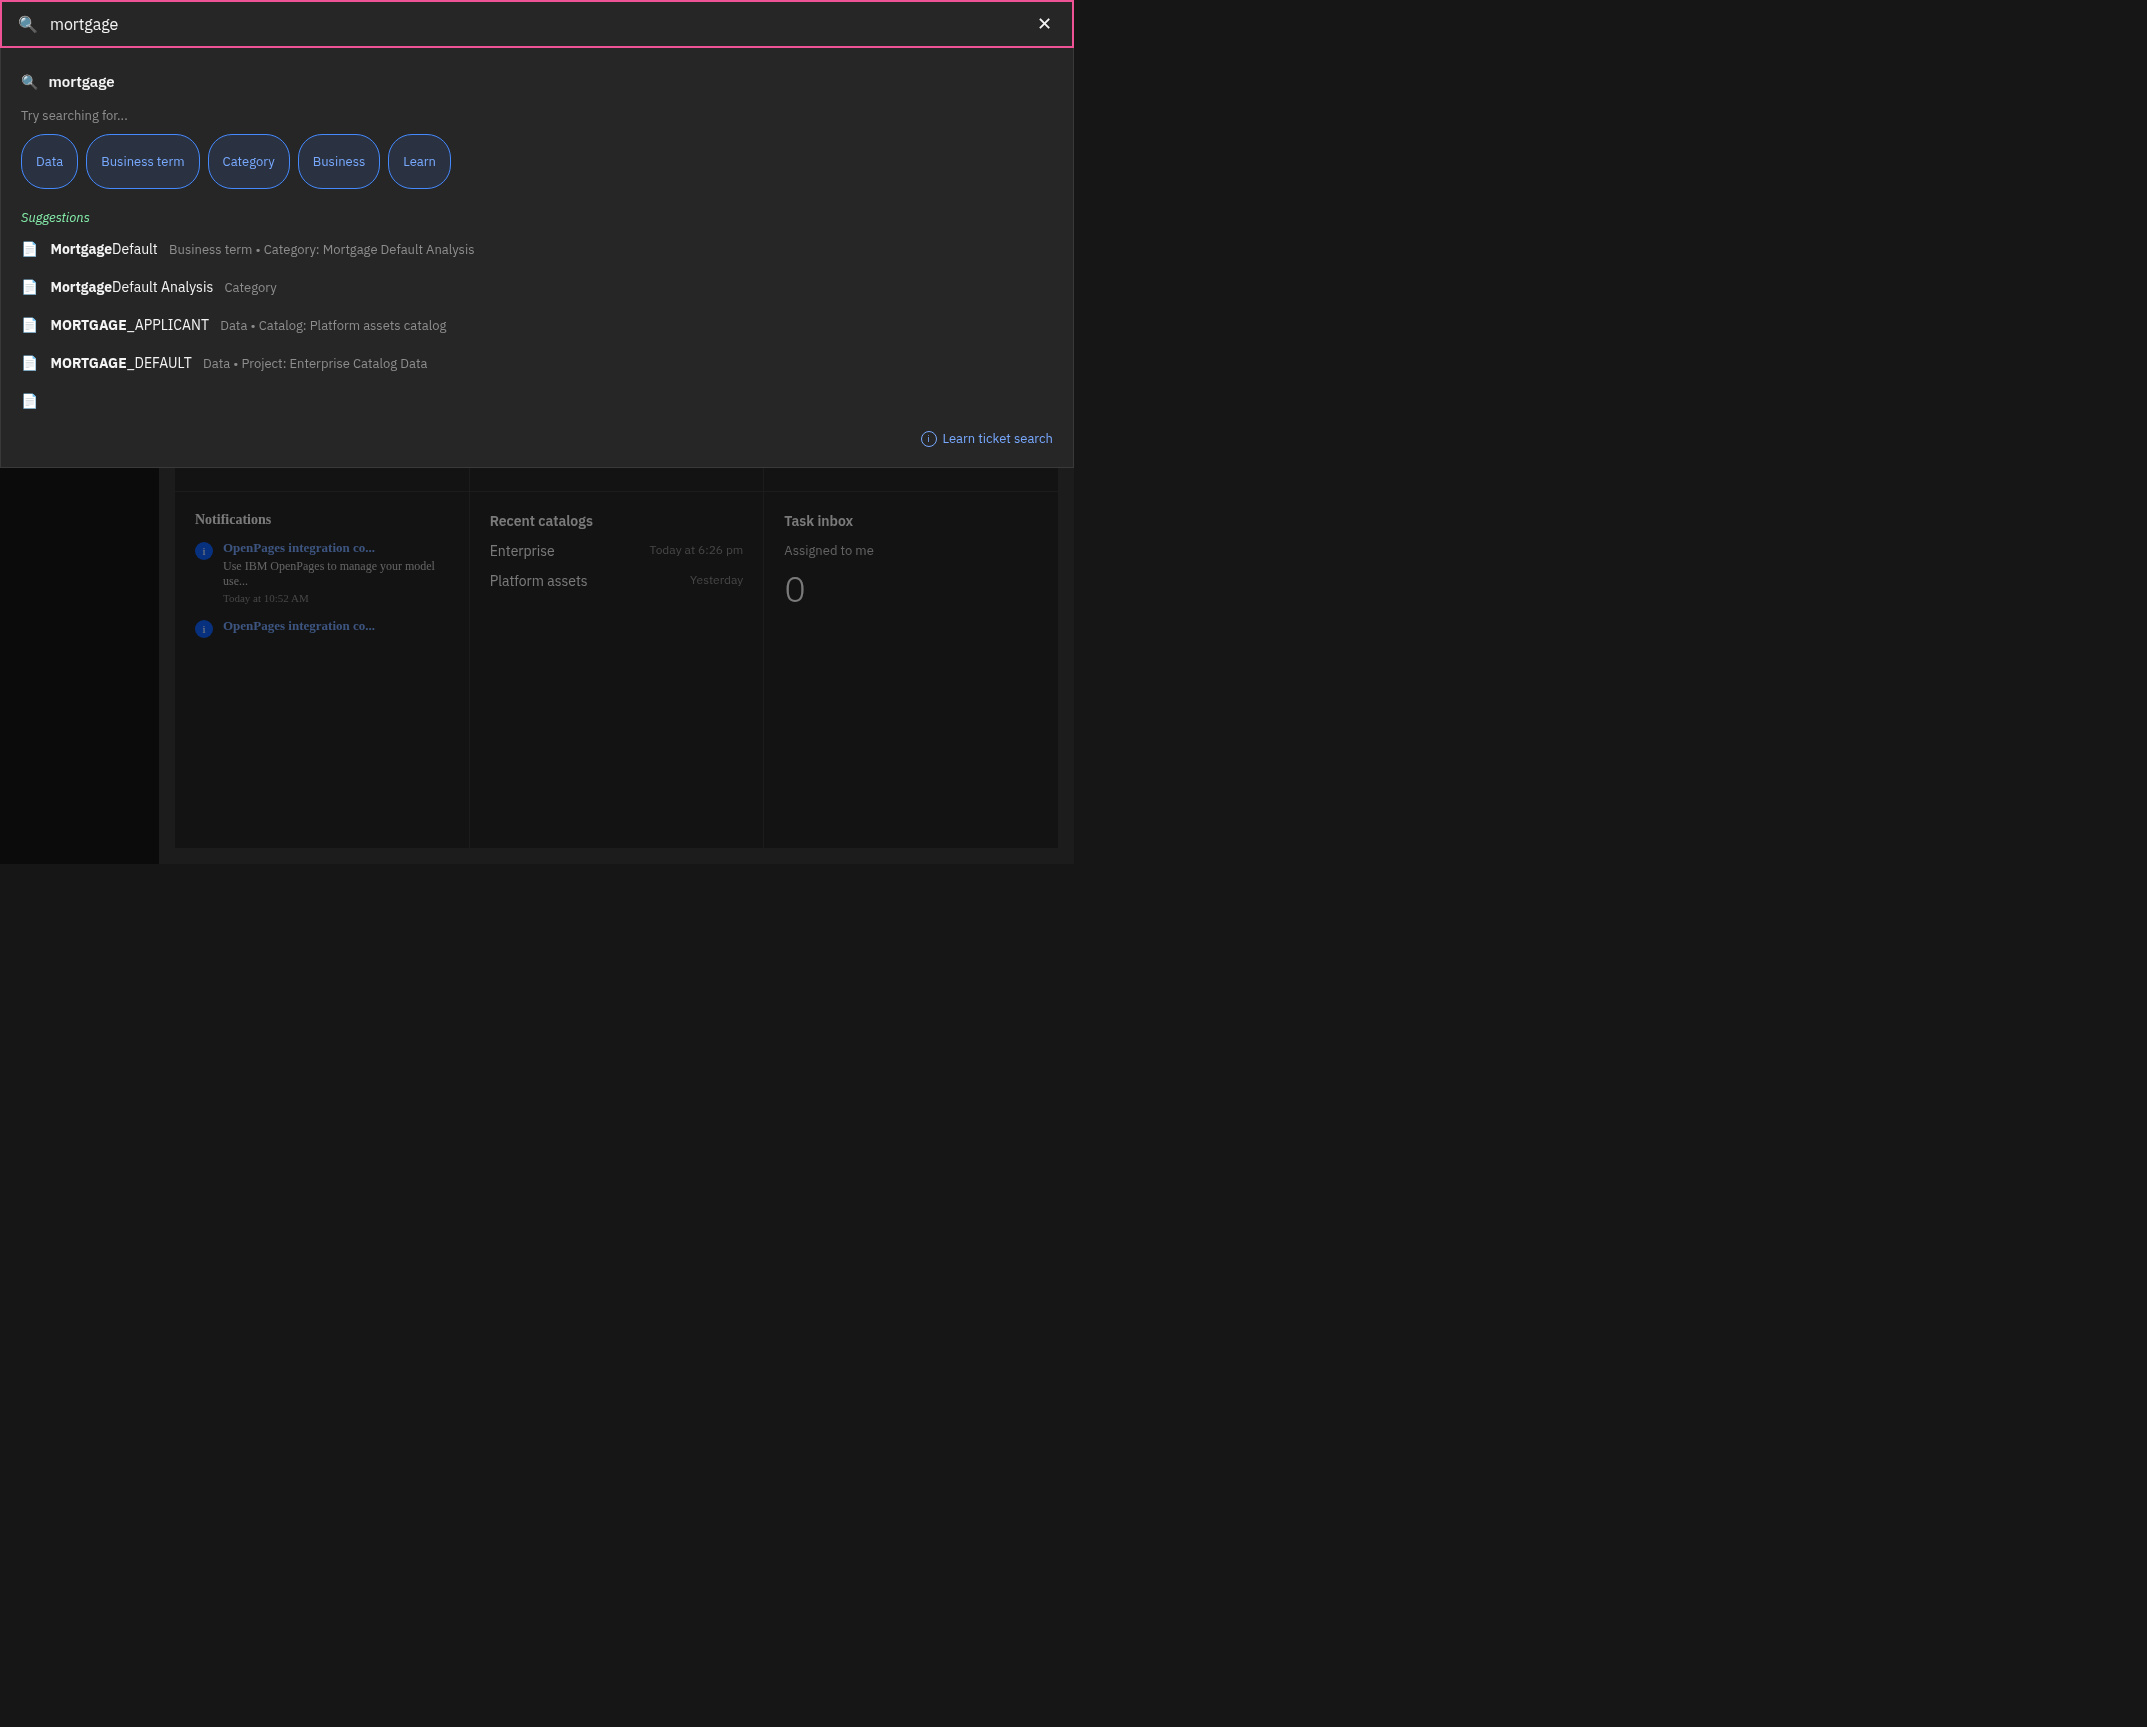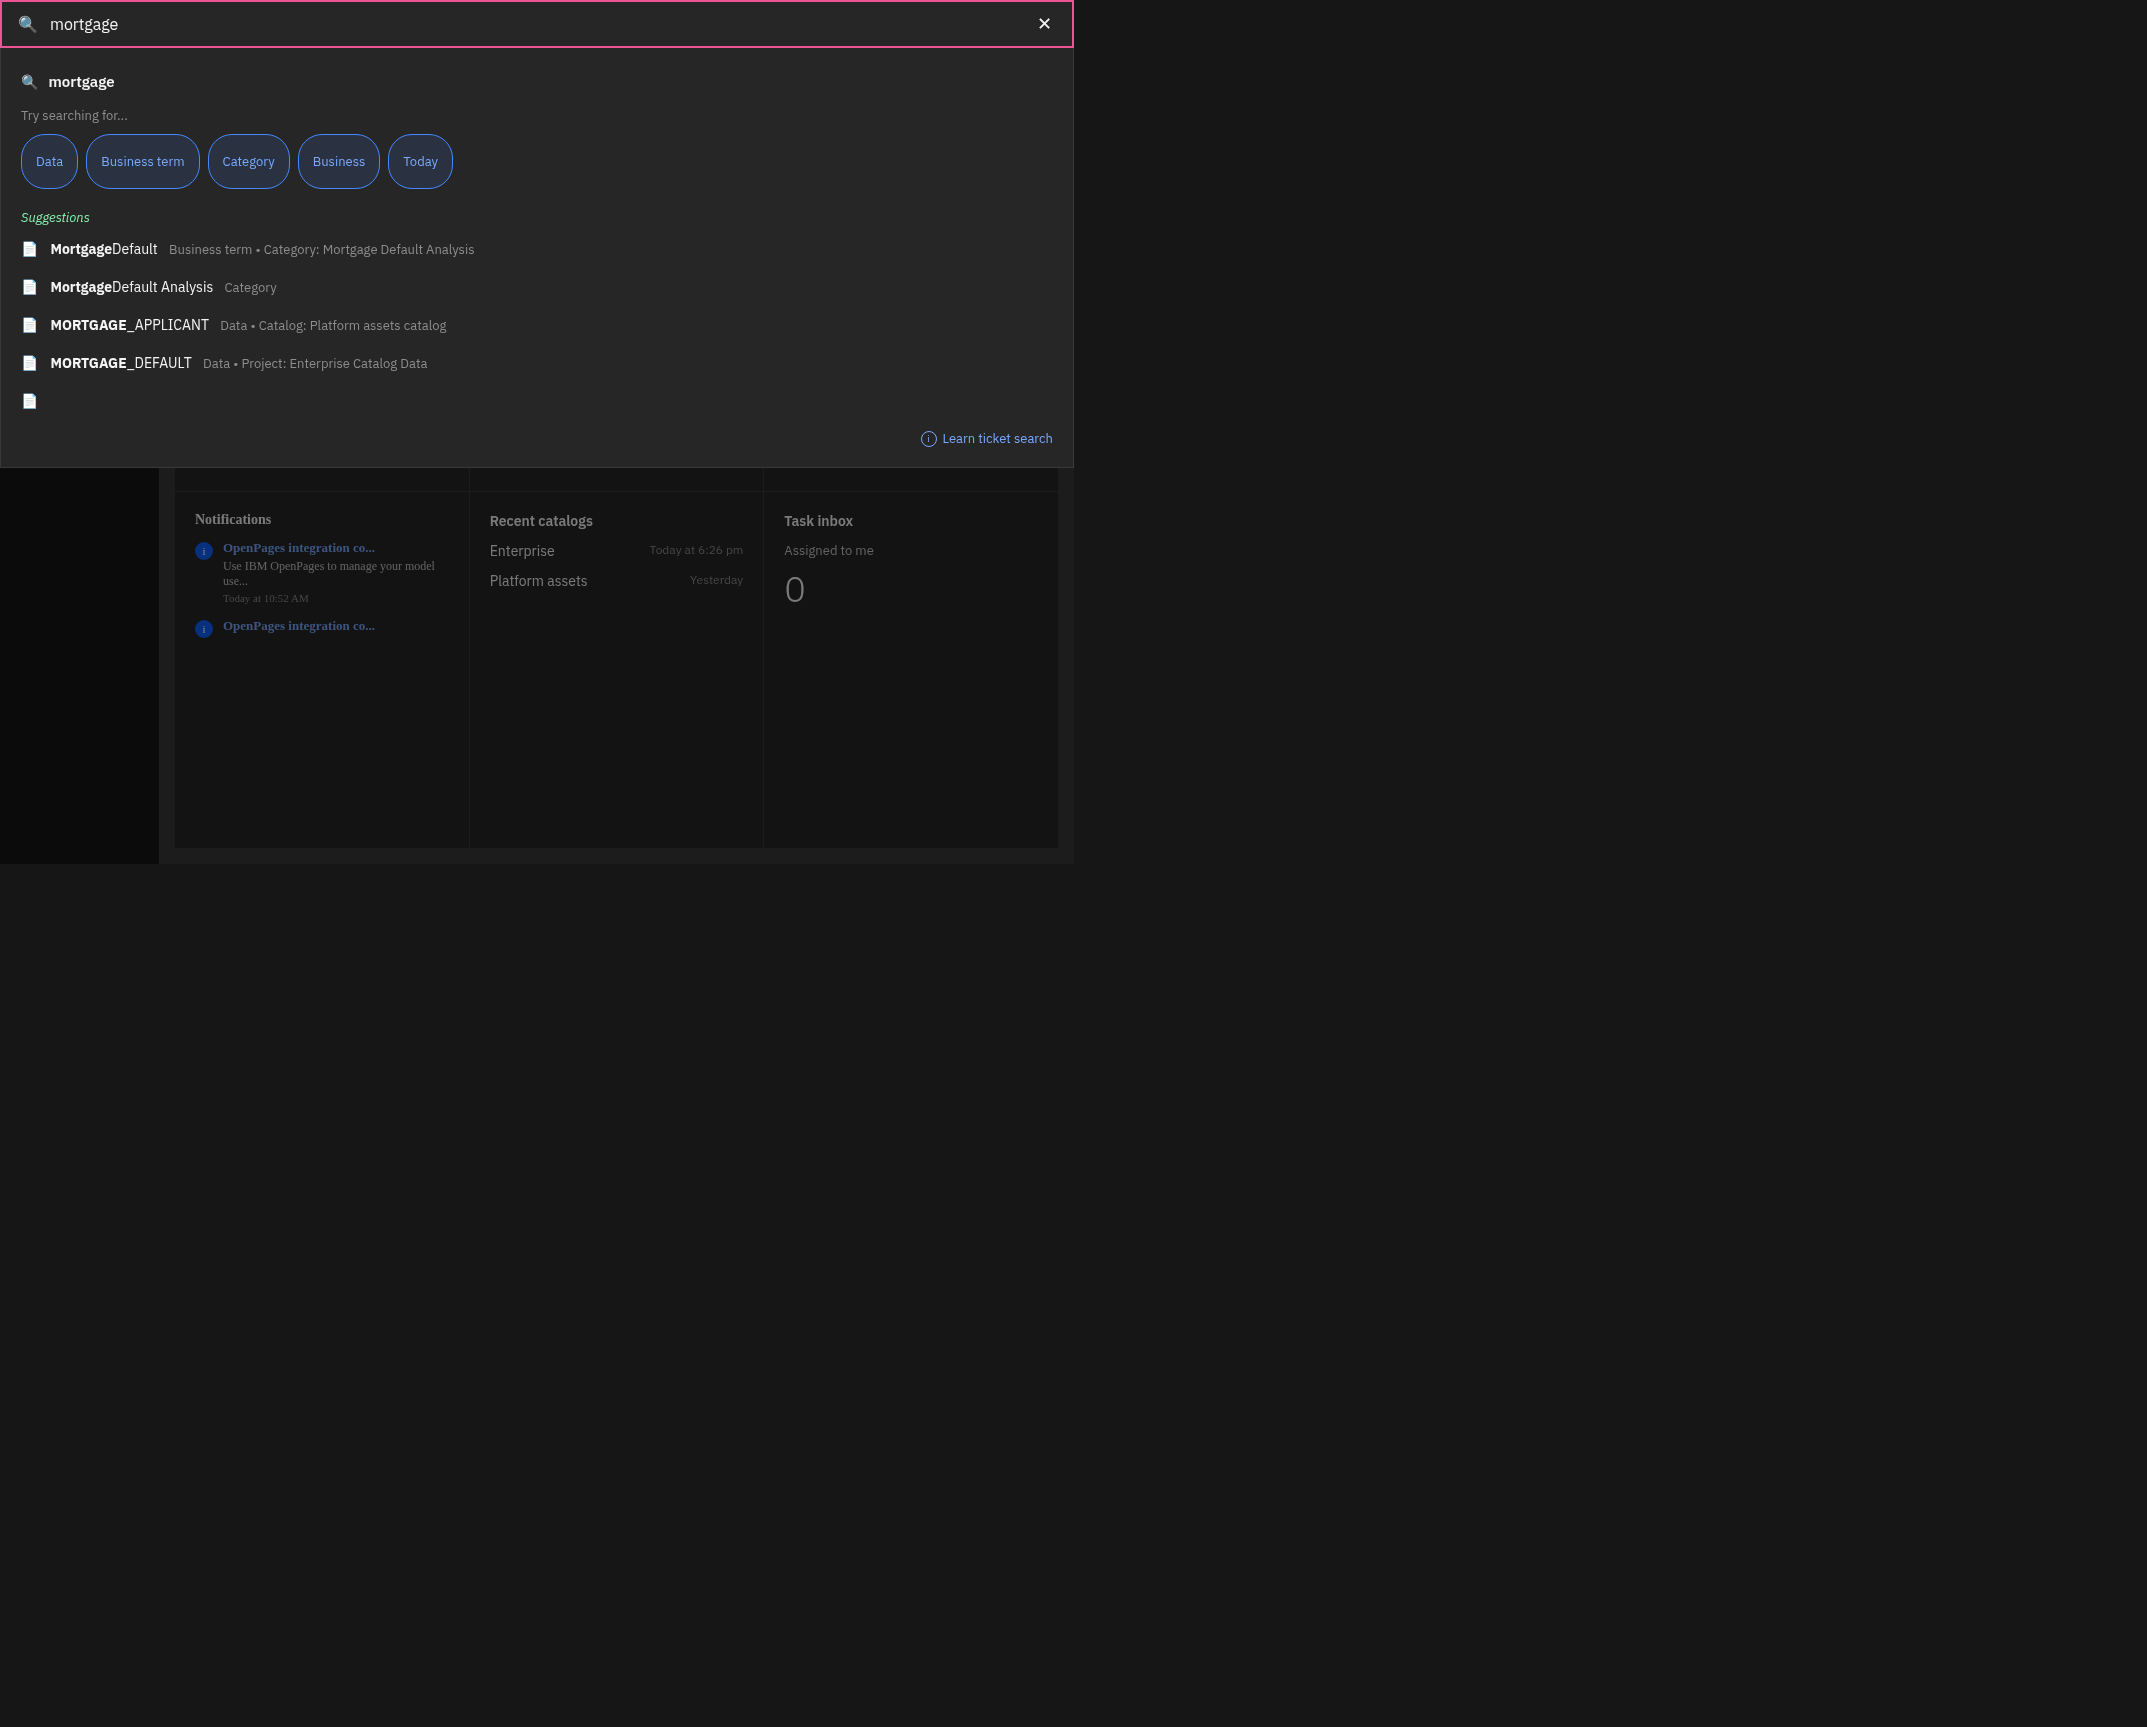--- a/index.html
+++ b/index.html
@@ -465,21 +465,21 @@
       <span class="search-query-text">mortgage</span>
     </div>
 
     <div class="try-searching">Try searching for...</div>
 
     <div class="search-tags">
       <span class="search-tag">Data</span>
       <span class="search-tag">Business term</span>
       <span class="search-tag">Category</span>
       <span class="search-tag">Business</span>
-      <span class="search-tag">Today</span>
+      <span class="search-tag">Learn</span>
     </div>
 
     <div class="suggestions-label">Suggestions</div>
 
     <div class="suggestion-item">
       <span class="suggestion-doc-icon">📄</span>
       <span class="suggestion-text">
         <span class="bold-part">Mortgage</span><span class="normal-part">Default</span>
         <span class="suggestion-meta">Business term • Category: Mortgage Default Analysis</span>
       </span>

